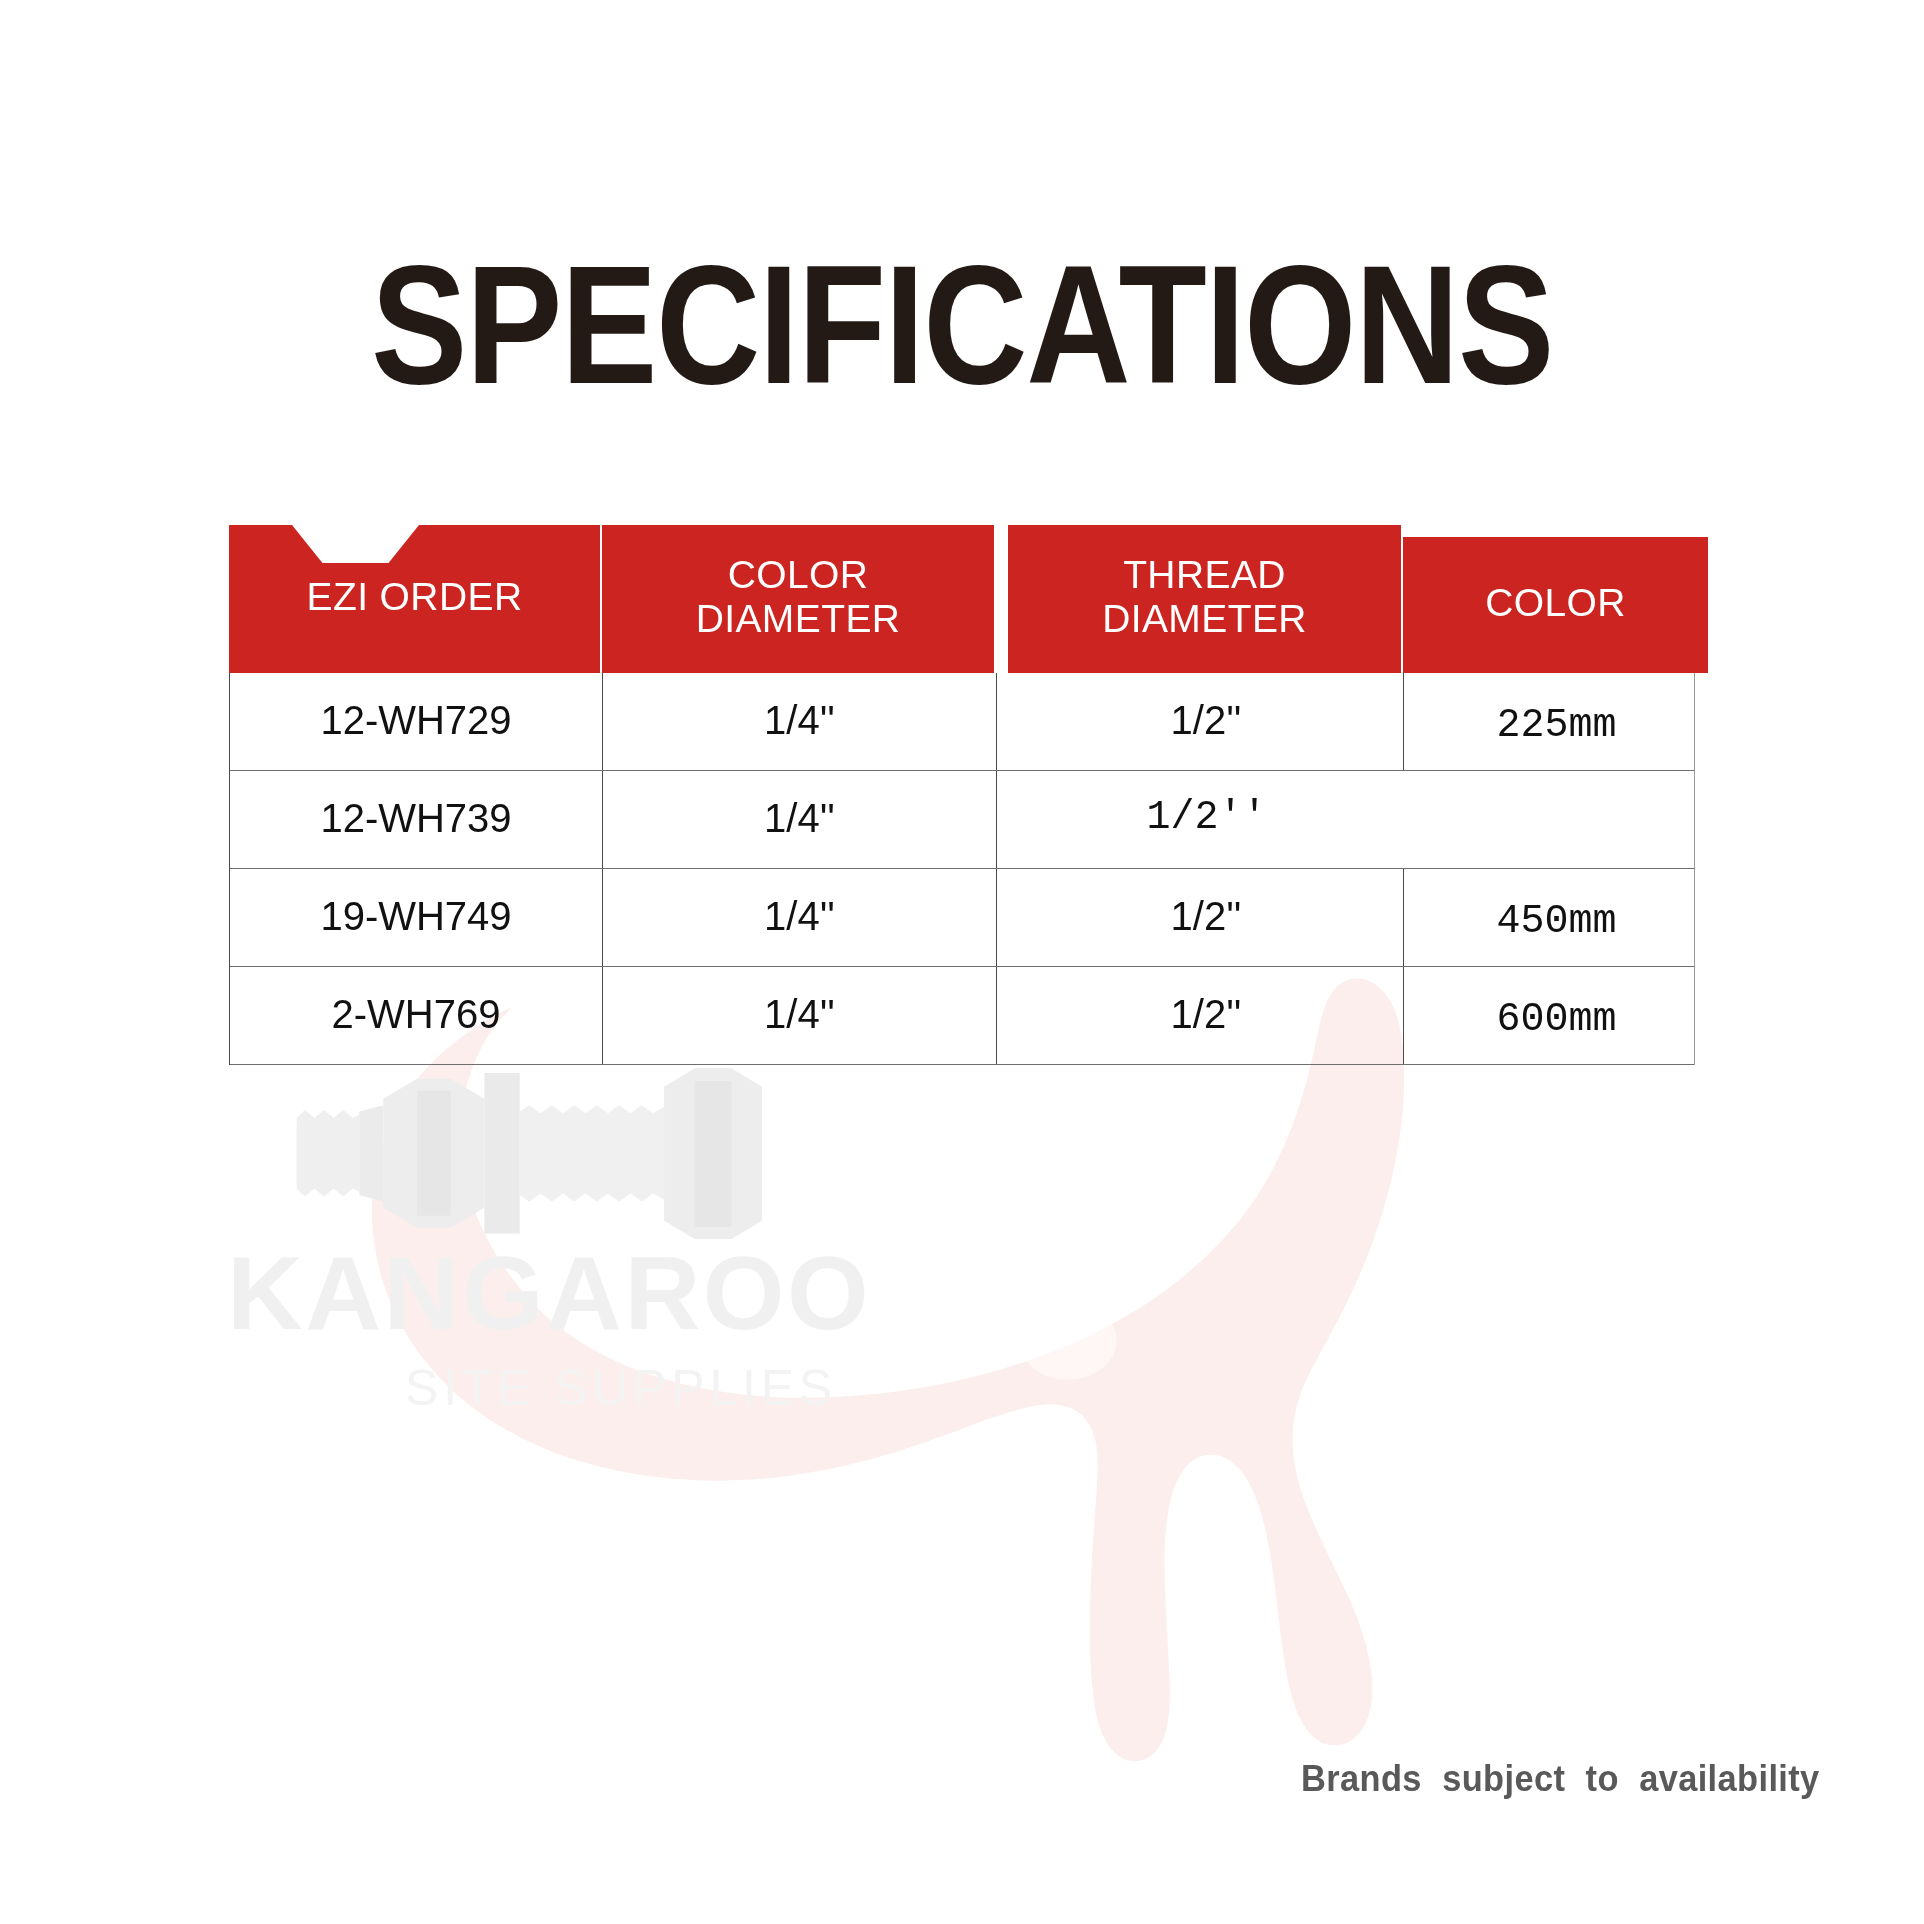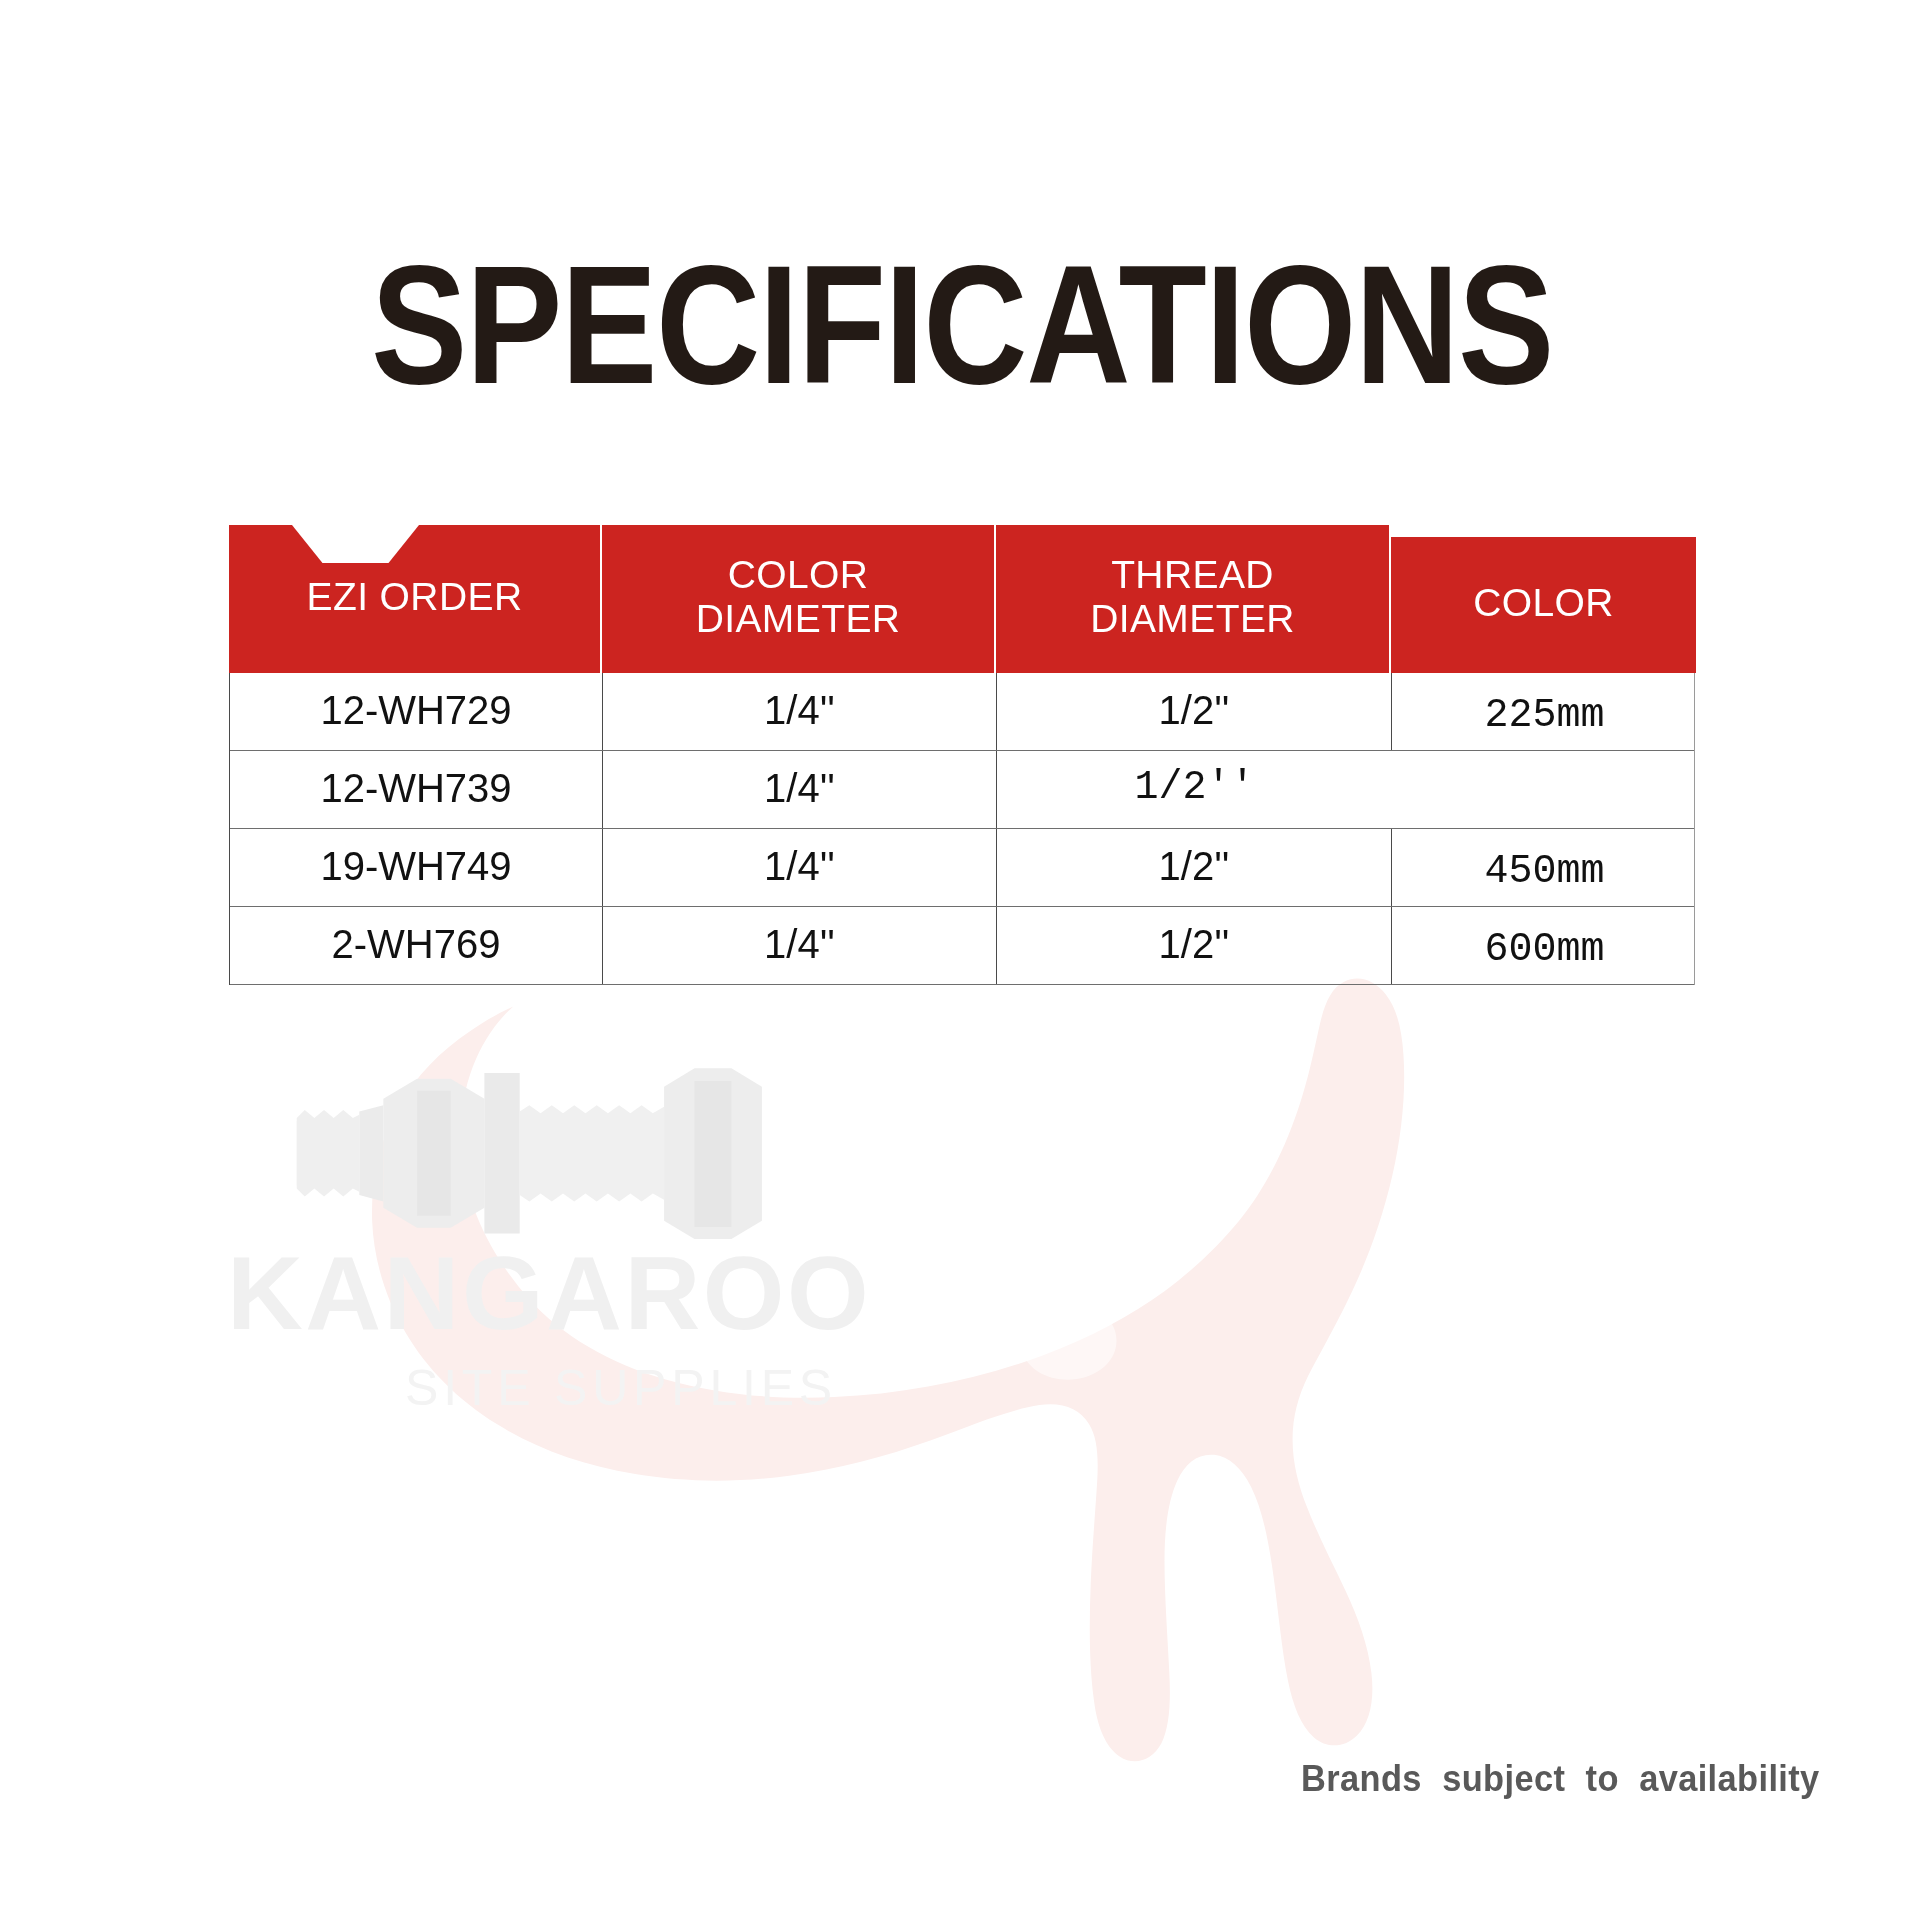--- a/index.html
+++ b/index.html
@@ -81,21 +81,21 @@
     font-weight: 400;
     letter-spacing: 0.4px;
     box-sizing: border-box;
     border-right: 2.4px solid #ffffff;
     padding-bottom: 3.2px;
   }
   .th:last-child { border-right: none; }
 
   .trow {
     display: flex;
-    height: 78px;
+    height: 98px;
     border-bottom: 1.6px solid #6e6e6e;
     box-sizing: border-box;
   }
   .trow:last-child { border-bottom: 1.6px solid #6e6e6e; }
   .td {
     display: flex;
     align-items: center;
     justify-content: center;
     text-align: center;
     color: #111111;
@@ -112,21 +112,21 @@
   
   #tbody {
     border-left: 1.6px solid #4a4a4a;
     border-right: 1.6px solid #9a9a9a;
     box-sizing: border-box;
   }
 
   
   .c0 { width: 373px; flex: 0 0 373px; }
   .c1 { width: 394px; flex: 0 0 394px; }
-  .c2 { width: 395px; flex: 0 0 395px; }
+  .c2 { width: 395px; flex: 0 0 395px; margin-left: 12px; }
   .c3 { width: 305px; flex: 0 0 305px; margin-top: 12px; }
 
   
   #footer-note {
     position: absolute;
     right: 104px;
     top: 1758px;
     color: #595959;
     font-family: "Liberation Sans Narrow", "Liberation Sans", sans-serif;
     font-size: 37px;

